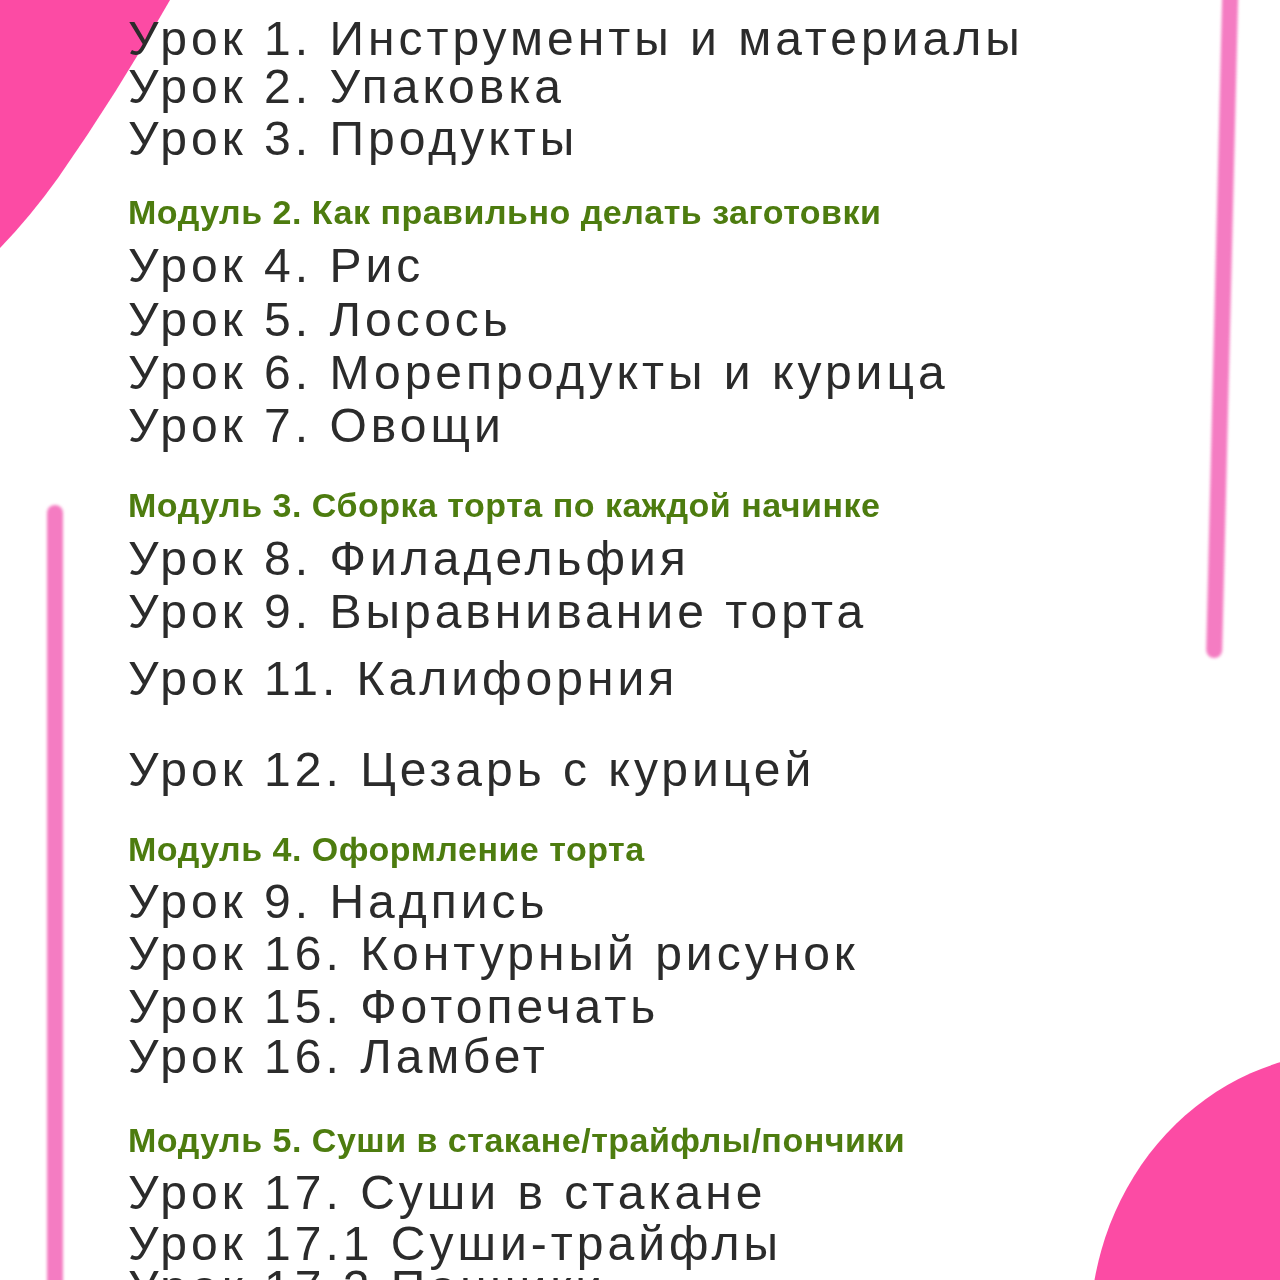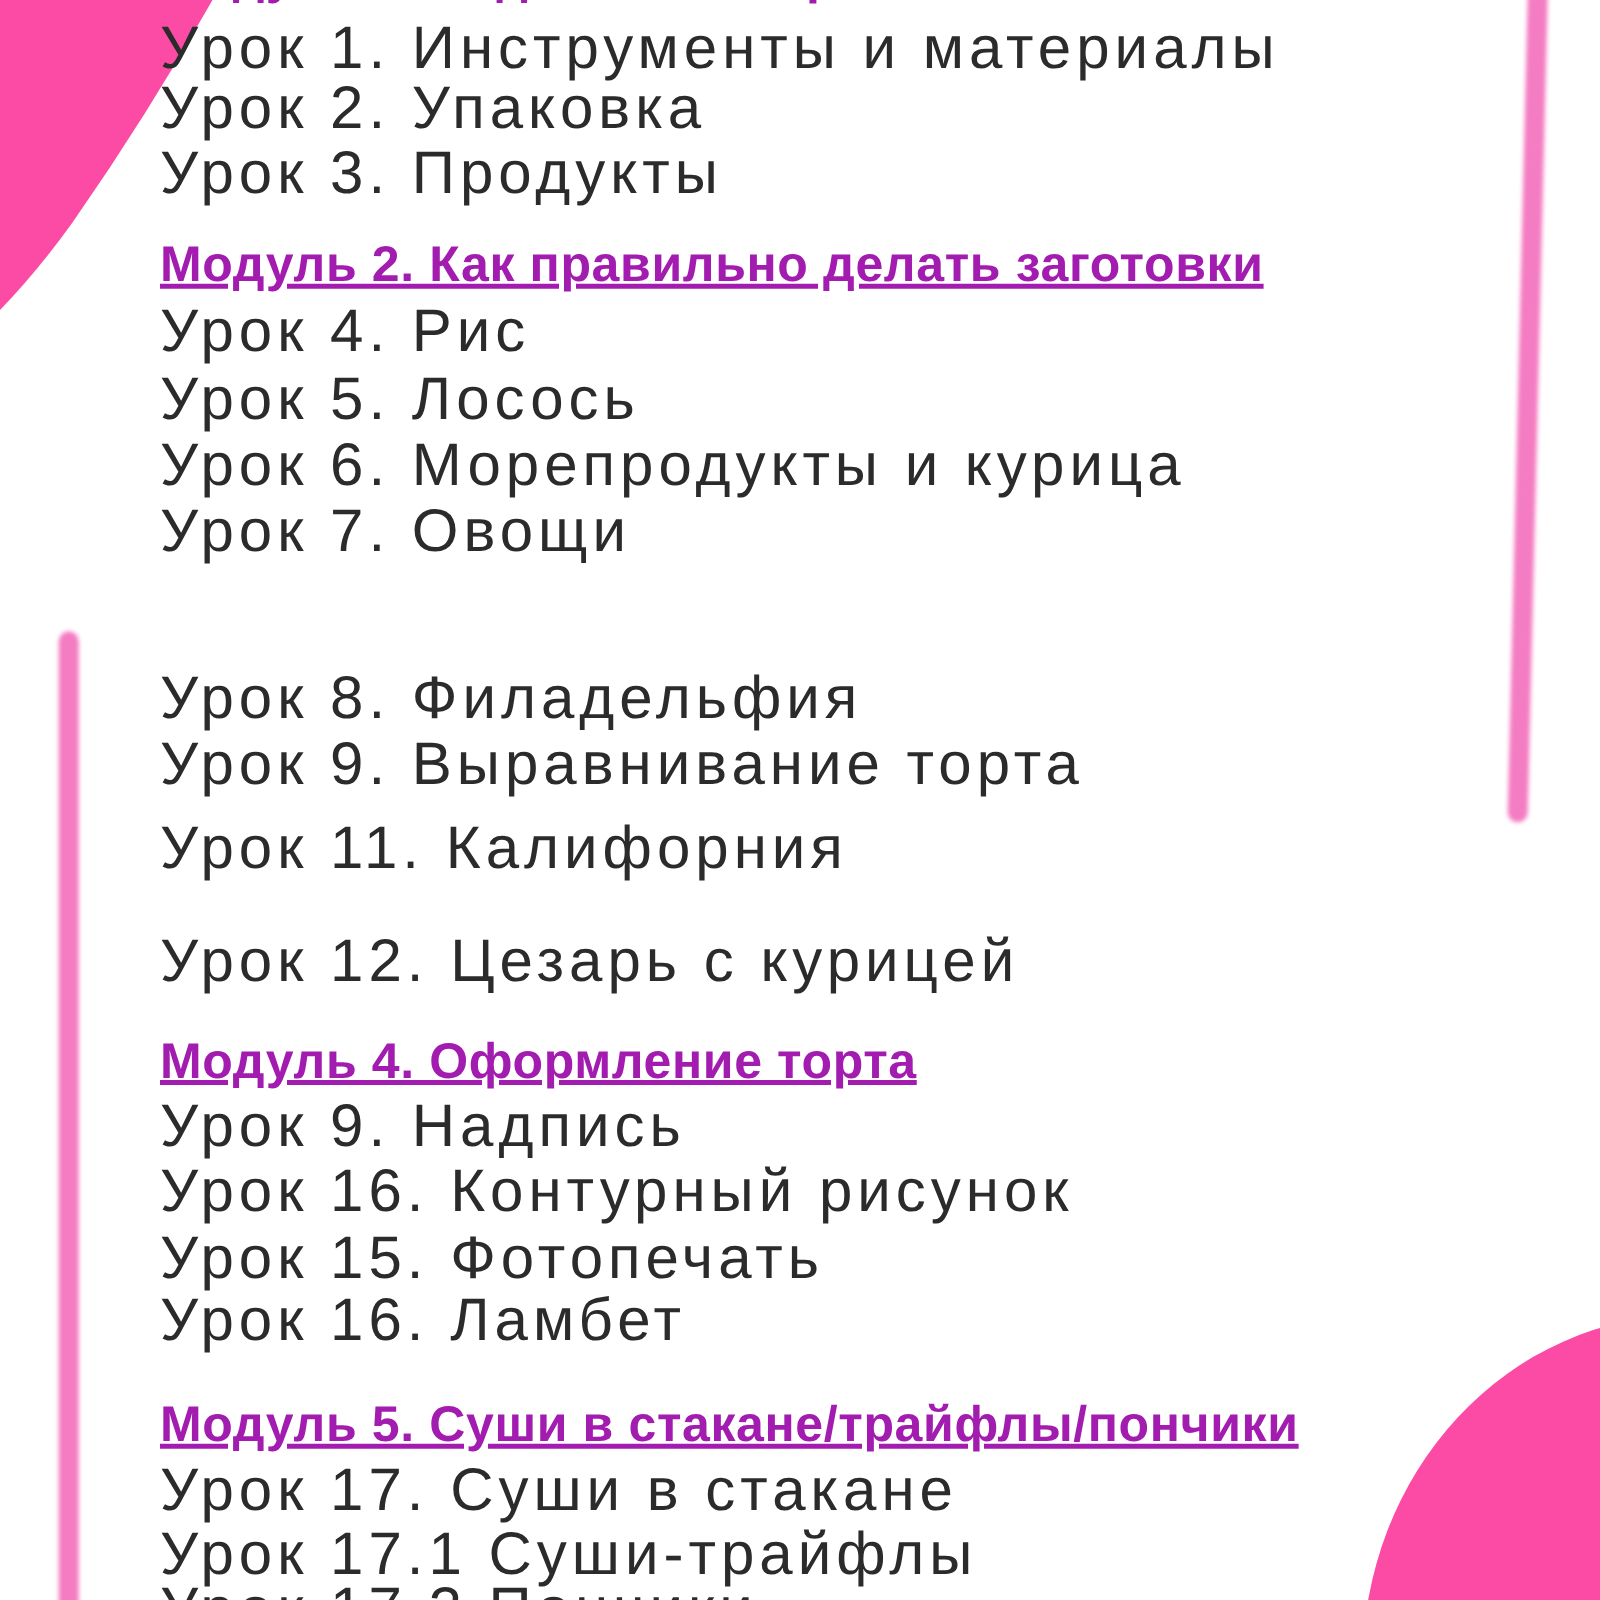--- a/index.html
+++ b/index.html
@@ -33,23 +33,22 @@
   
   .textline {
     position: absolute; left: 128px; height: 52px;
     display: flex; align-items: center; white-space: nowrap;
   }
   .lesson {
     font-size: 48px; letter-spacing: 4px;
     color: #2b2b2b; font-weight: 400;
   }
   .module {
-    font-size: 40px; font-weight: 700; letter-spacing: 0.5px;
-    color: #a21caf;
-    text-decoration: underline;
+    font-size: 34px; font-weight: 700; letter-spacing: 0.5px;
+    color: #4d7c0f;
   }
 </style>
 </head>
 <body>
 
 <div class="canvas">
 
   <svg class="blob-tl" viewBox="0 0 260 260" xmlns="http://www.w3.org/2000/svg" aria-hidden="true">
     <path d="M0 0 L170 0 Q118 92 58 178 Q30 217 0 248 Z" fill="#fc4ba4"></path>
   </svg>
@@ -61,20 +60,21 @@
   <div class="textline lesson" style="top:12px">Урок 1. Инструменты и материалы</div>
   <div class="textline lesson" style="top:60px">Урок 2. Упаковка</div>
   <div class="textline lesson" style="top:112px">Урок 3. Продукты</div>
 
   <div class="textline module" style="top:186px">Модуль 2. Как правильно делать заготовки</div>
   <div class="textline lesson" style="top:239px">Урок 4. Рис</div>
   <div class="textline lesson" style="top:293px">Урок 5. Лосось</div>
   <div class="textline lesson" style="top:346px">Урок 6. Морепродукты и курица</div>
   <div class="textline lesson" style="top:399px">Урок 7. Овощи</div>
 
+  <div class="textline module" style="top:479px">Модуль 3. Сборка торта по каждой начинке</div>
   <div class="textline lesson" style="top:532px">Урок 8. Филадельфия</div>
   <div class="textline lesson" style="top:585px">Урок 9. Выравнивание торта</div>
   <div class="textline lesson" style="top:652px">Урок 11. Калифорния</div>
   <div class="textline lesson" style="top:743px">Урок 12. Цезарь с курицей</div>
 
   <div class="textline module" style="top:823px">Модуль 4. Оформление торта</div>
   <div class="textline lesson" style="top:875px">Урок 9. Надпись</div>
   <div class="textline lesson" style="top:927px">Урок 16. Контурный рисунок</div>
   <div class="textline lesson" style="top:980px">Урок 15. Фотопечать</div>
   <div class="textline lesson" style="top:1030px">Урок 16. Ламбет</div>

